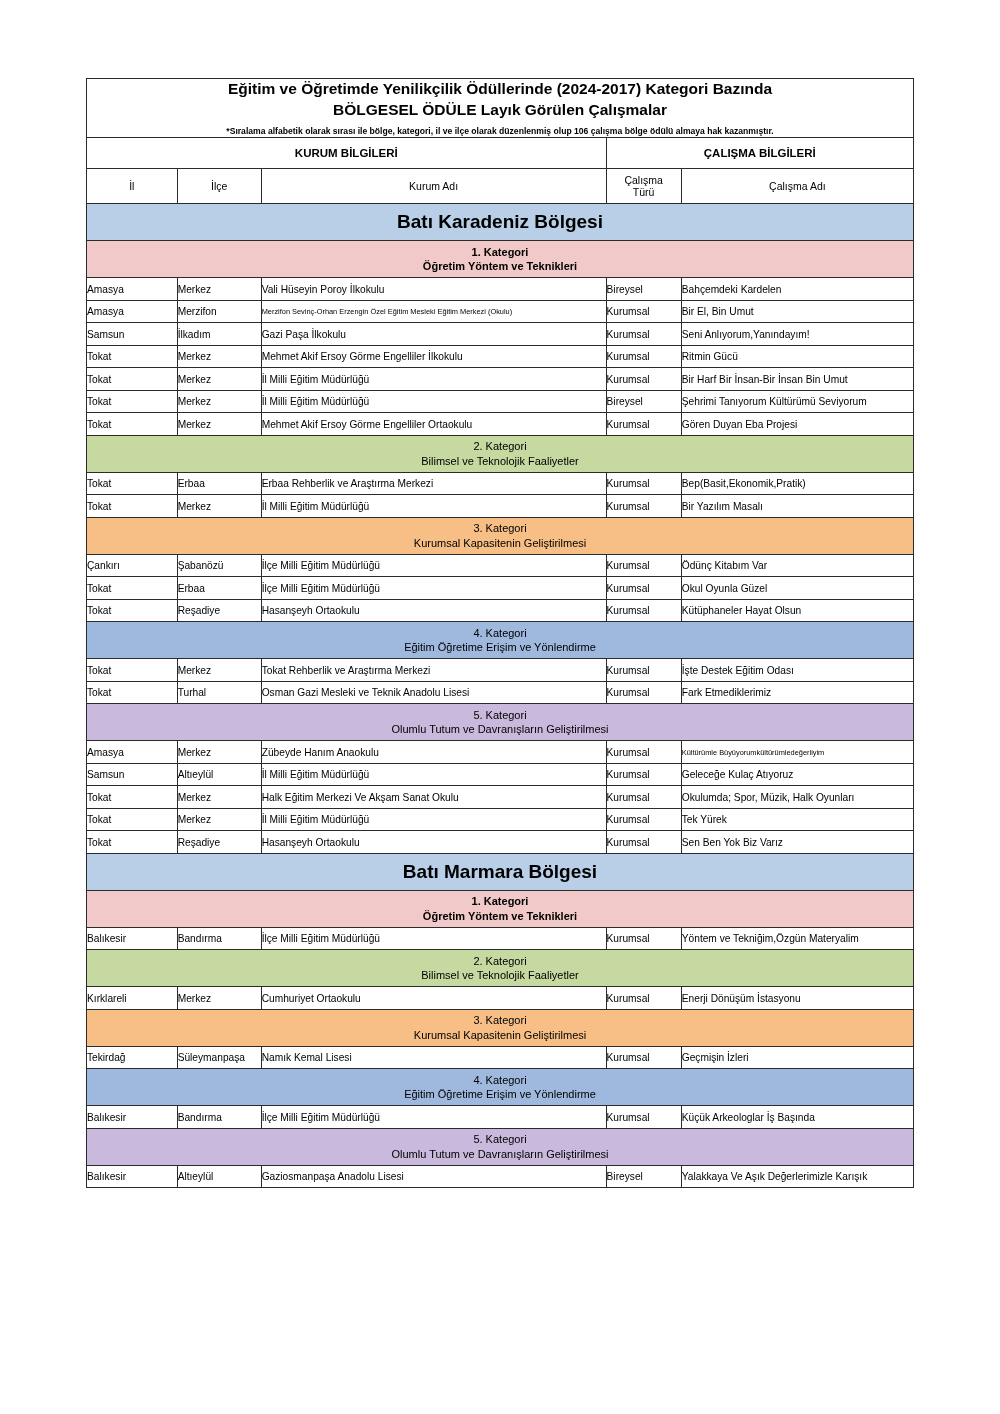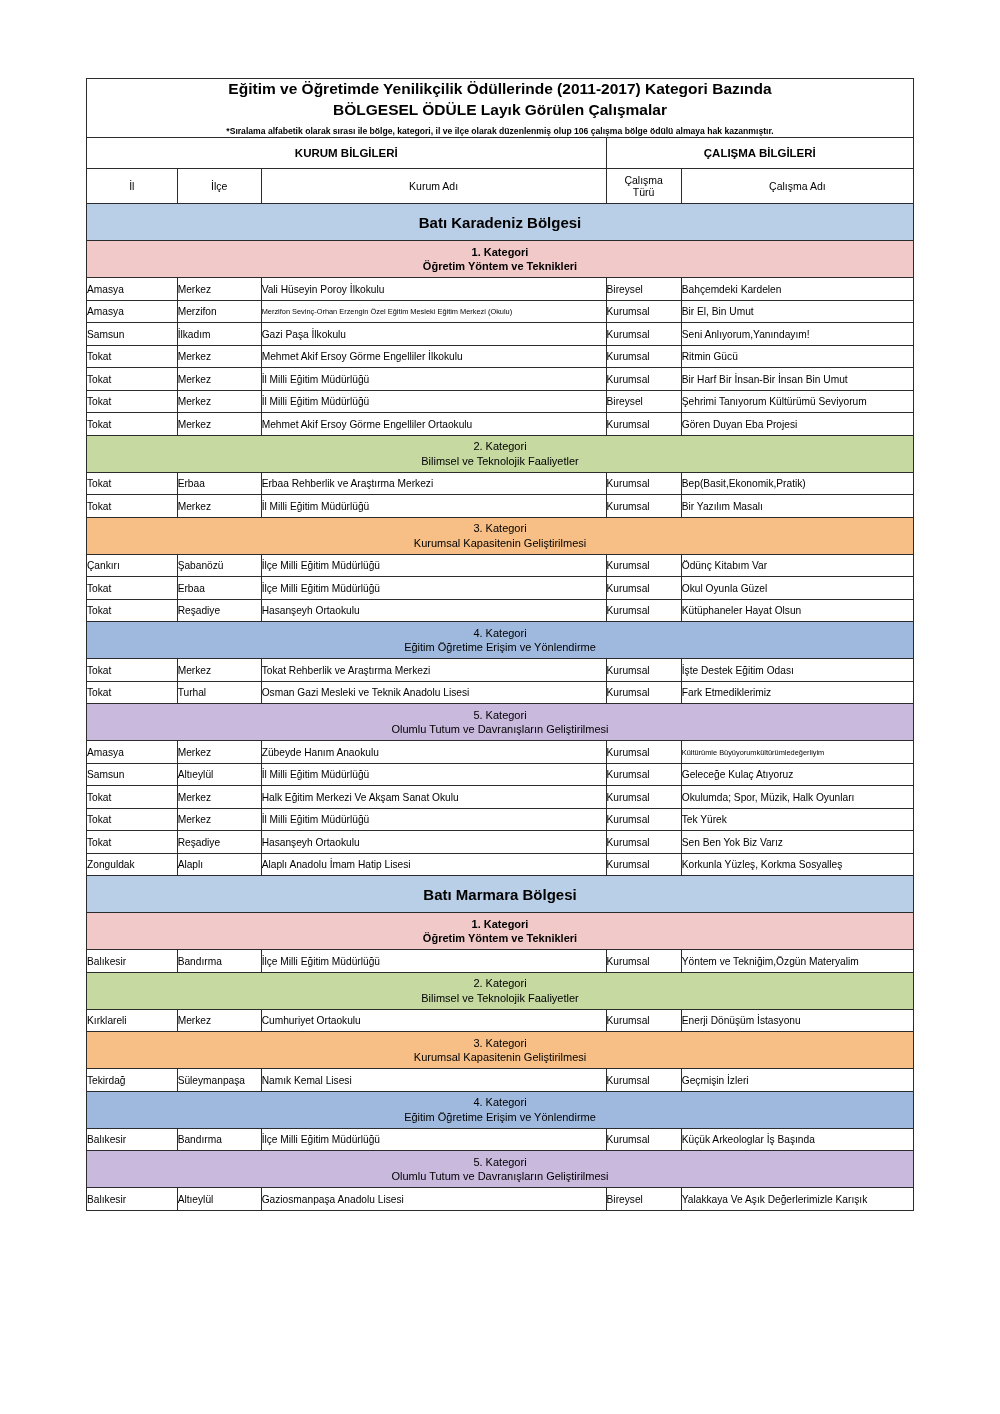--- a/index.html
+++ b/index.html
@@ -69,21 +69,21 @@
     text-align: center;
     font-weight: normal;
     font-size: 10.5px;
     height: 34px;
     line-height: 1.15;
     background: #ffffff;
   }
   .region-row td {
     text-align: center;
     font-weight: bold;
-    font-size: 15px;
+    font-size: 19px;
     height: 36px;
     background: #b9cfe7;
   }
   .cat-row td {
     text-align: center;
     font-size: 11px;
     line-height: 1.35;
     height: 36px;
     padding: 3px 0;
   }
@@ -113,21 +113,21 @@
     <colgroup>
       <col class="c-il">
         <col class="c-ilce">
         <col class="c-kurum">
         <col class="c-tur">
         <col class="c-calisma">
     </colgroup>
     <tbody id="table-body">
       <tr>
         <td class="title-cell" colspan="5">
-          <div class="title-1">Eğitim ve Öğretimde Yenilikçilik Ödüllerinde (2011-2017) Kategori Bazında</div>
+          <div class="title-1">Eğitim ve Öğretimde Yenilikçilik Ödüllerinde (2024-2017) Kategori Bazında</div>
           <div class="title-2">BÖLGESEL ÖDÜLE Layık Görülen Çalışmalar</div>
           <div class="title-note">*Sıralama alfabetik olarak sırası ile bölge, kategori, il ve ilçe olarak düzenlenmiş olup 106 çalışma bölge ödülü almaya hak kazanmıştır.</div>
         </td>
       </tr>
       <tr>
         <td class="group-head" colspan="3">KURUM BİLGİLERİ</td>
         <td class="group-head" colspan="2">ÇALIŞMA BİLGİLERİ</td>
       </tr>
       <tr>
         <td class="col-head">İl</td>
@@ -298,27 +298,20 @@
           <td class="pad-l">Kurumsal</td>
           <td class="pad-l">Tek Yürek</td>
         </tr>
         <tr class="data-row">
           <td class="pad-l">Tokat</td>
           <td class="pad-l">Reşadiye</td>
           <td class="pad-l">Hasanşeyh Ortaokulu</td>
           <td class="pad-l">Kurumsal</td>
           <td class="pad-l">Sen Ben Yok Biz Varız</td>
         </tr>
-        <tr class="data-row">
-          <td class="pad-l">Zonguldak</td>
-          <td class="pad-l">Alaplı</td>
-          <td class="pad-l">Alaplı Anadolu İmam Hatip Lisesi</td>
-          <td class="pad-l">Kurumsal</td>
-          <td class="pad-l">Korkunla Yüzleş, Korkma Sosyalleş</td>
-        </tr>
         <tr class="region-row">
           <td colspan="5">Batı Marmara Bölgesi</td>
         </tr>
         <tr class="cat-row">
           <td colspan="5" class="cat-1">
             <div>1. Kategori</div>
             <div>Öğretim Yöntem ve Teknikleri</div>
           </td>
         </tr>
         <tr class="data-row">

